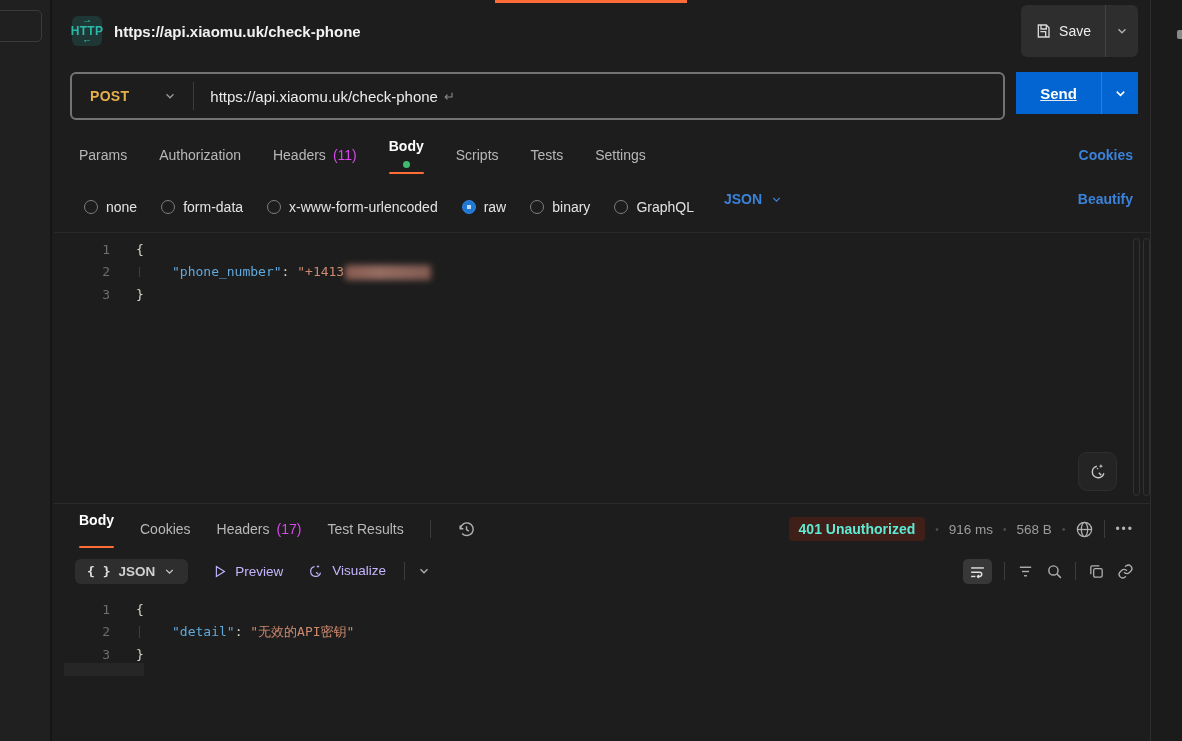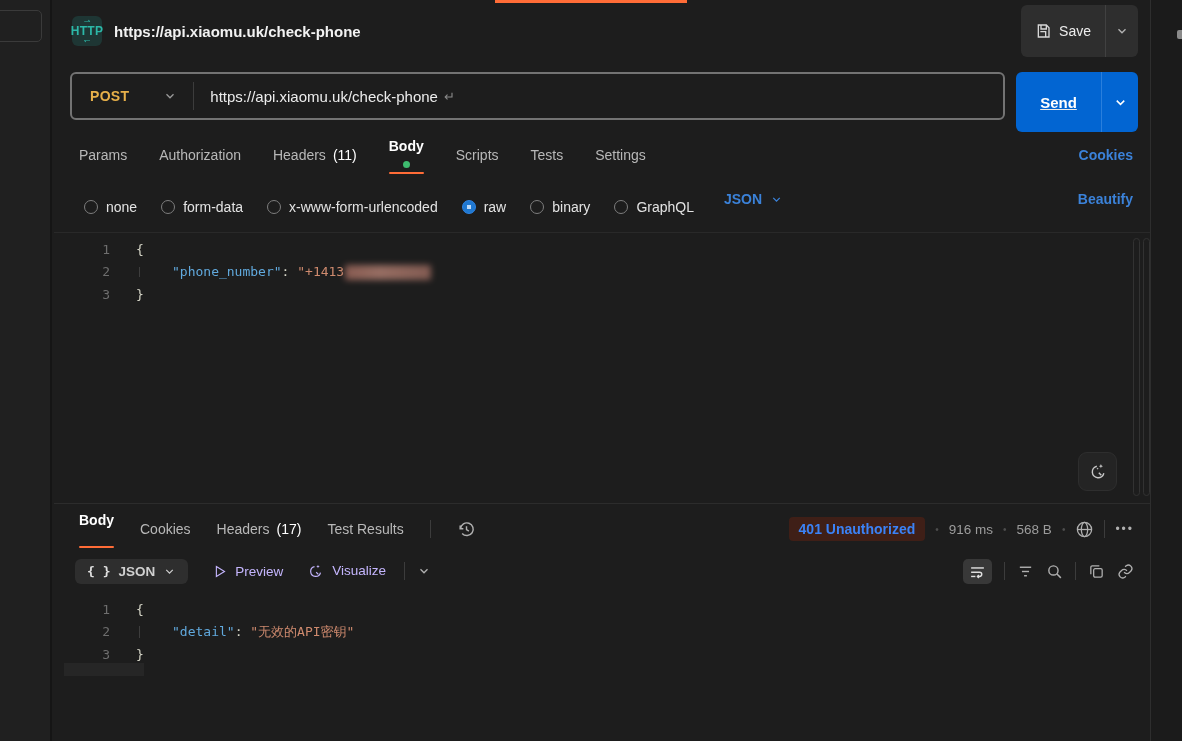--- a/index.html
+++ b/index.html
@@ -29,28 +29,28 @@
 
   
   .req-bar { position:absolute; top:72px; left:16px; right:12px; height:48px; display:flex; }
   .url-box { flex:1; display:flex; align-items:center; border:2px solid #737373; border-radius:6px; background:#1d1d1d; margin-right:11px; }
   .method { display:flex; align-items:center; gap:34px; padding:0 16px 0 18px; cursor:pointer; }
   .method-label { color:#e7b04a; font-weight:700; font-size:14px; letter-spacing:.3px; }
   .method-caret { color:#9a9a9a; }
   .url-divider { width:1px; height:28px; background:#3c3c3c; margin-right:16px; }
   .url-text { font-size:15px; color:#ececec; }
   .return-glyph { color:#8a8a8a; font-size:13px; margin-left:6px; }
-  .send-split { display:flex; width:122px; border-radius:6px; overflow:hidden; height:60px;text-decoration:underline; }
+  .send-split { display:flex; width:122px; border-radius:0; overflow:hidden; height:42px;text-decoration:underline; }
   .send-main { flex:1; background:#0265d2; color:#fff; font-weight:700; font-size:15px; display:flex; align-items:center; justify-content:center; cursor:pointer; }
   .send-caret { width:37px; background:#0265d2; border-left:1px solid #2a7fdd; display:flex; align-items:center; justify-content:center; color:#fff; cursor:pointer; }
 
   
   .tabs-row { position:absolute; top:138px; left:25px; right:17px; height:34px; display:flex; align-items:center; gap:32px; font-size:14px; color:#b8b8b8; }
   .tab { position:relative; height:34px; display:flex; align-items:center; gap:7px; cursor:pointer; }
-  .tab .count { color:#ffffff;text-align:center; }
+  .tab .count { color:#d946ef;text-align:center; }
   .tab.active { color:#ffffff; font-weight:600;flex-direction:column; }
   .tab.active .underline { position:absolute; left:0; right:0; bottom:-2px; height:2px; background:#ff6c37; border-radius:1px; }
   .green-dot { width:7px; height:7px; border-radius:50%; background:#3ebb6f; }
   .link-blue { margin-left:auto; color:#3b82d9; font-weight:600; cursor:pointer; }
 
   
   .radio-row { position:absolute; top:186px; left:30px; right:17px; height:26px; display:flex; align-items:center; gap:24px; font-size:14px; color:#e3e3e3; }
   .radio-item { display:flex; align-items:center; gap:8px; cursor:pointer;margin-top:16px; }
   .radio { width:14px; height:14px; border-radius:50%; border:1px solid #7d7d7d; }
   .radio.selected { border:1px solid #2f86e8; background:radial-gradient(circle, #bcd9f8 0 2.5px, #1f78d1 2.5px); }
@@ -76,21 +76,21 @@
   .scroll-track { position:absolute; top:238px; width:7px; height:258px; border:1px solid #323232; border-radius:4px; }
   .scroll-a { left:1079px; } .scroll-b { left:1089px; }
 
   .h-divider { position:absolute; left:0; right:0; top:503px; height:1px; background:#2c2c2c; }
 
   
   .resp-tabs { position:absolute; top:510px; left:25px; right:16px; height:38px; display:flex; align-items:center; gap:26px; font-size:14px; color:#b8b8b8; }
   .v-sep { width:1px; height:18px; background:#3c3c3c; }
   .icon-btn { display:flex; align-items:center; justify-content:center; color:#b0b0b0; cursor:pointer; }
   .status-group { margin-left:auto; display:flex; align-items:center; gap:10px; font-size:13.5px; color:#9c9c9c; }
-  .status-badge { background:#3f1f17; color:#3b82f6; font-weight:600; padding:4px 10px; border-radius:4px; font-size:14px; cursor:pointer; }
+  .status-badge { background:#3f1f17; color:#5eead4; font-weight:600; padding:4px 10px; border-radius:4px; font-size:14px; cursor:pointer; }
   .sep-dot { color:#4d4d4d; font-size:10px; }
   .menu-dots { color:#b0b0b0; letter-spacing:2px; font-size:12px; cursor:pointer; }
 
   
   .resp-toolbar { position:absolute; top:556px; left:21px; right:16px; height:30px; display:flex; align-items:center; font-size:13.5px; color:#d0d0d0; }
   .json-pill { display:flex; align-items:center; gap:8px; background:#2e2e2e; border-radius:6px; padding:5px 12px; font-weight:600; cursor:pointer; }
   .pill-braces { font-family:"DejaVu Sans Mono",monospace; font-size:13px; color:#e0e0e0; }
   .tool-item { display:flex; align-items:flex-start; gap:8px; margin-left:24px; cursor:pointer; color:#c4b5fd; }
   .toolbar-right { margin-left:auto; display:flex; align-items:center; gap:12px; }
   .wrap-btn { background:#383838; border-radius:5px; padding:4px 6px; }

